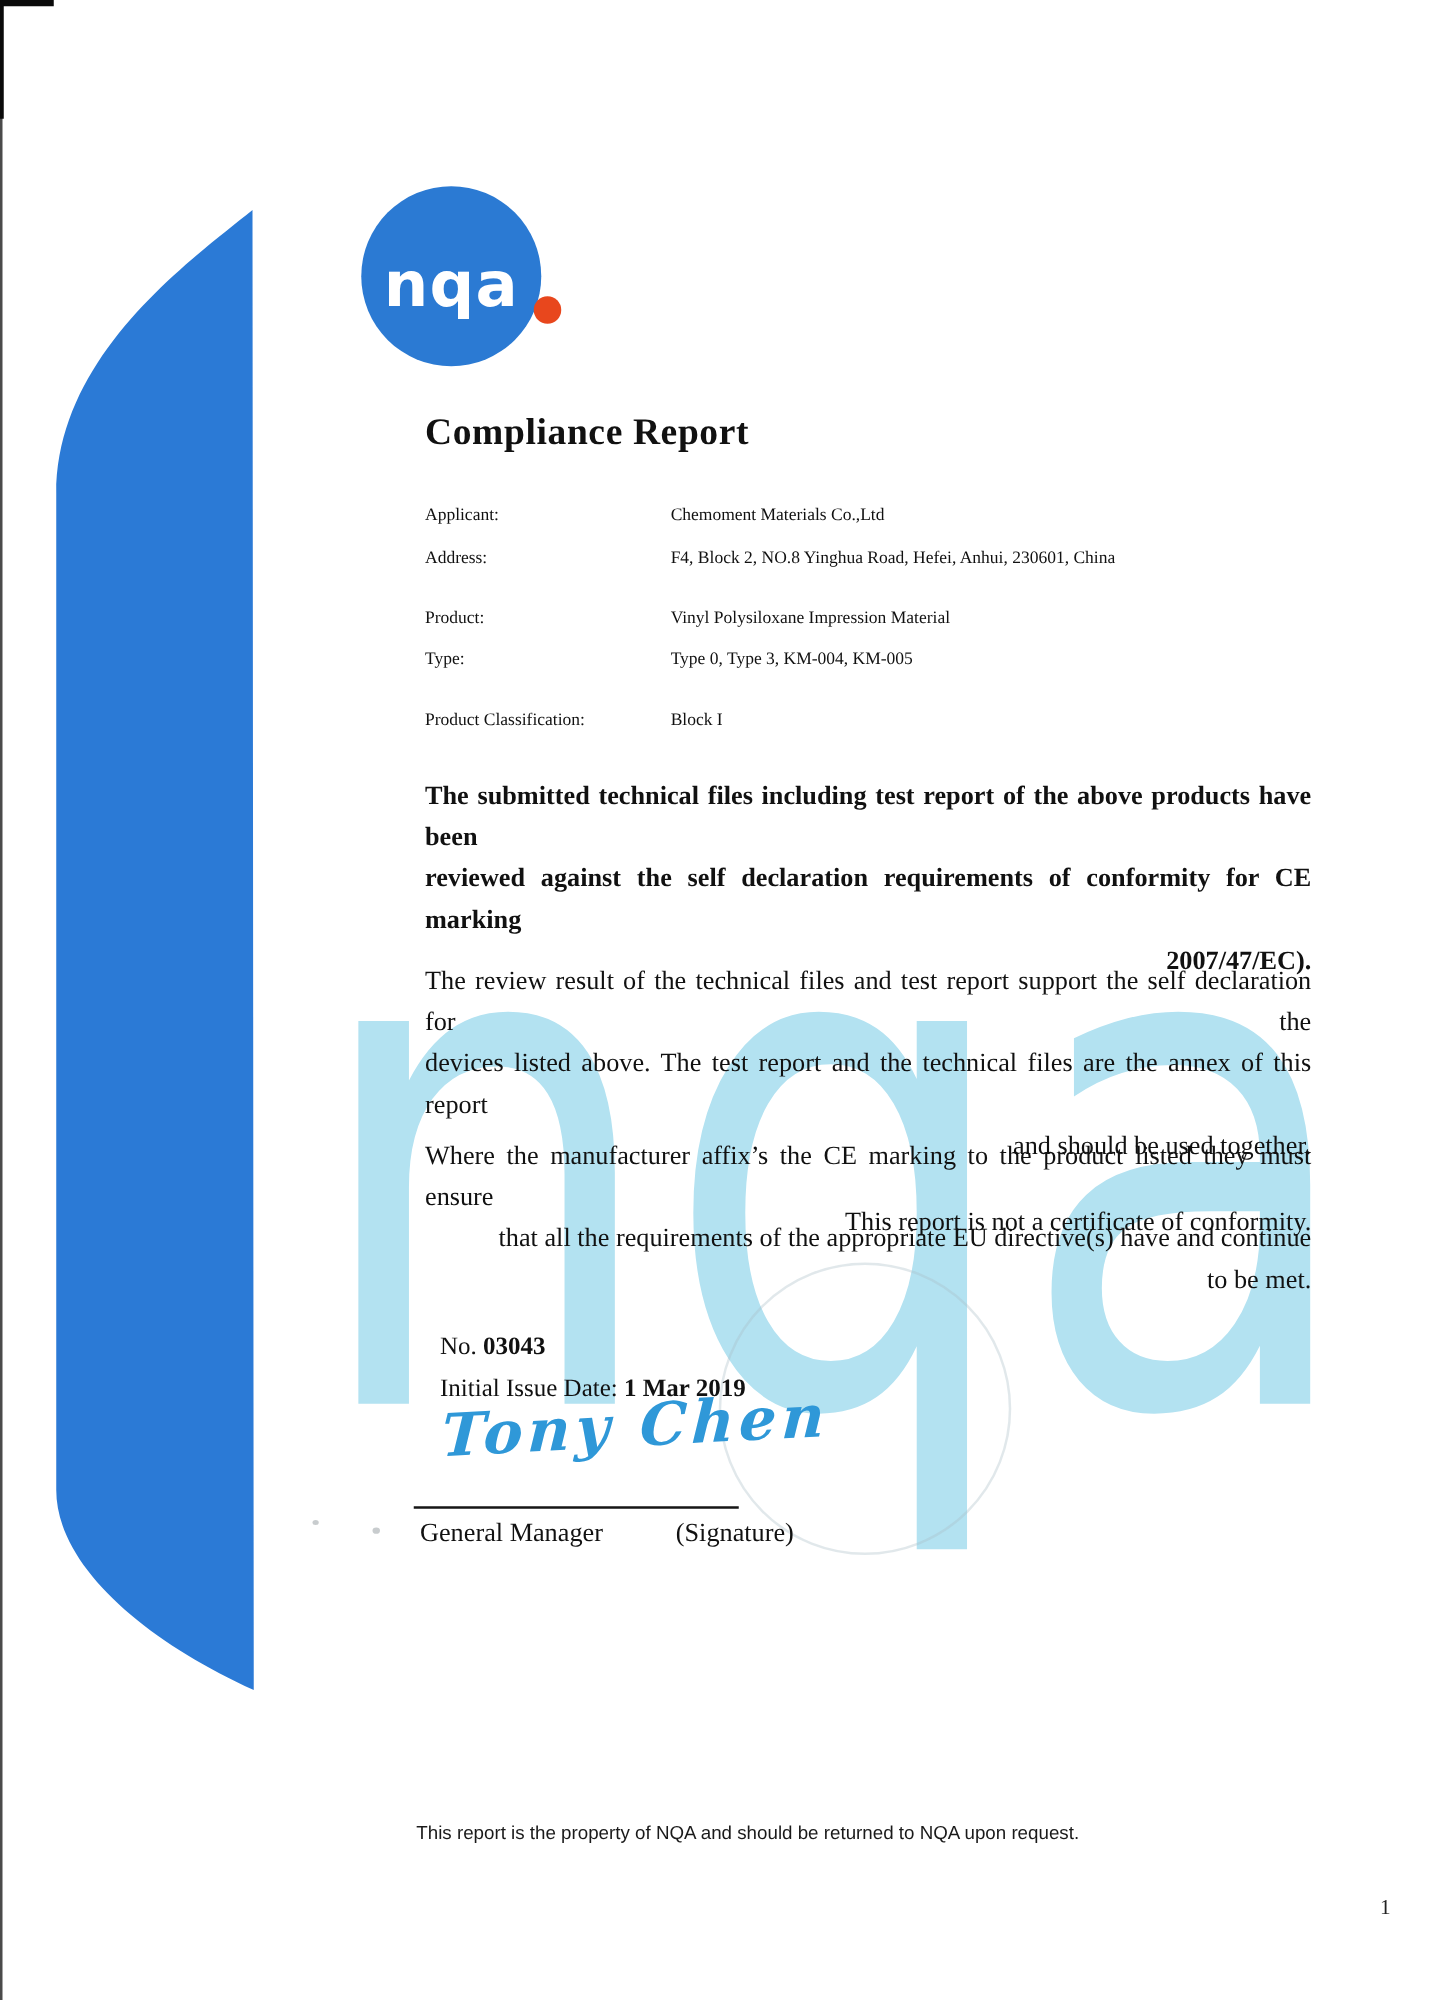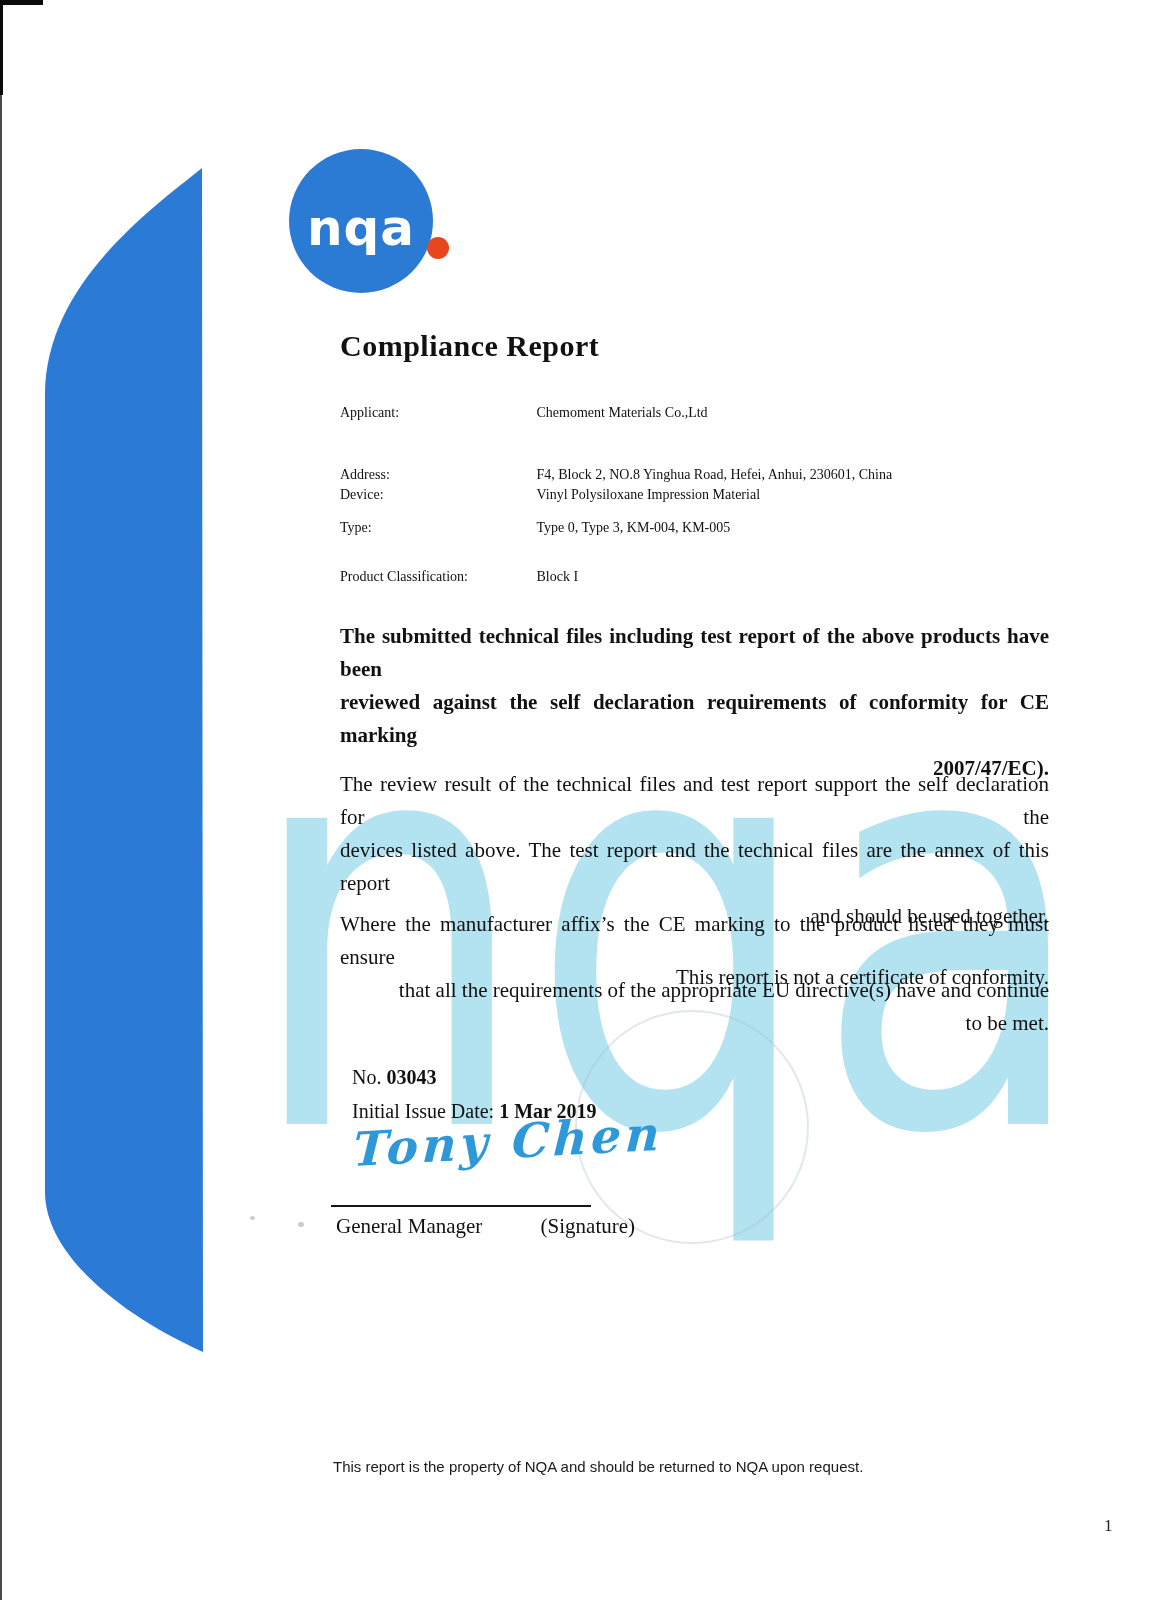--- a/index.html
+++ b/index.html
@@ -111,26 +111,26 @@
       </div>
       <div class="logo-dot"></div>
     </div>
 
     <div class="title">Compliance Report</div>
 
     <div class="meta-row" style="top:405px;">
       <span class="meta-label">Applicant:</span>
       <span class="meta-value">Chemoment Materials Co.,Ltd</span>
     </div>
-    <div class="meta-row" style="top:439px;margin-top:28px;">
+    <div class="meta-row" style="top:439px;">
       <span class="meta-label">Address:</span>
       <span class="meta-value">F4, Block 2, NO.8 Yinghua Road, Hefei, Anhui, 230601, China</span>
     </div>
     <div class="meta-row" style="top:487px;">
-      <span class="meta-label">Device:</span>
+      <span class="meta-label">Product:</span>
       <span class="meta-value">Vinyl Polysiloxane Impression Material</span>
     </div>
     <div class="meta-row" style="top:520px;">
       <span class="meta-label">Type:</span>
       <span class="meta-value">Type 0, Type 3, KM-004, KM-005</span>
     </div>
     <div class="meta-row" style="top:569px;">
       <span class="meta-label">Product Classification:</span>
       <span class="meta-value">Block I</span>
     </div>

